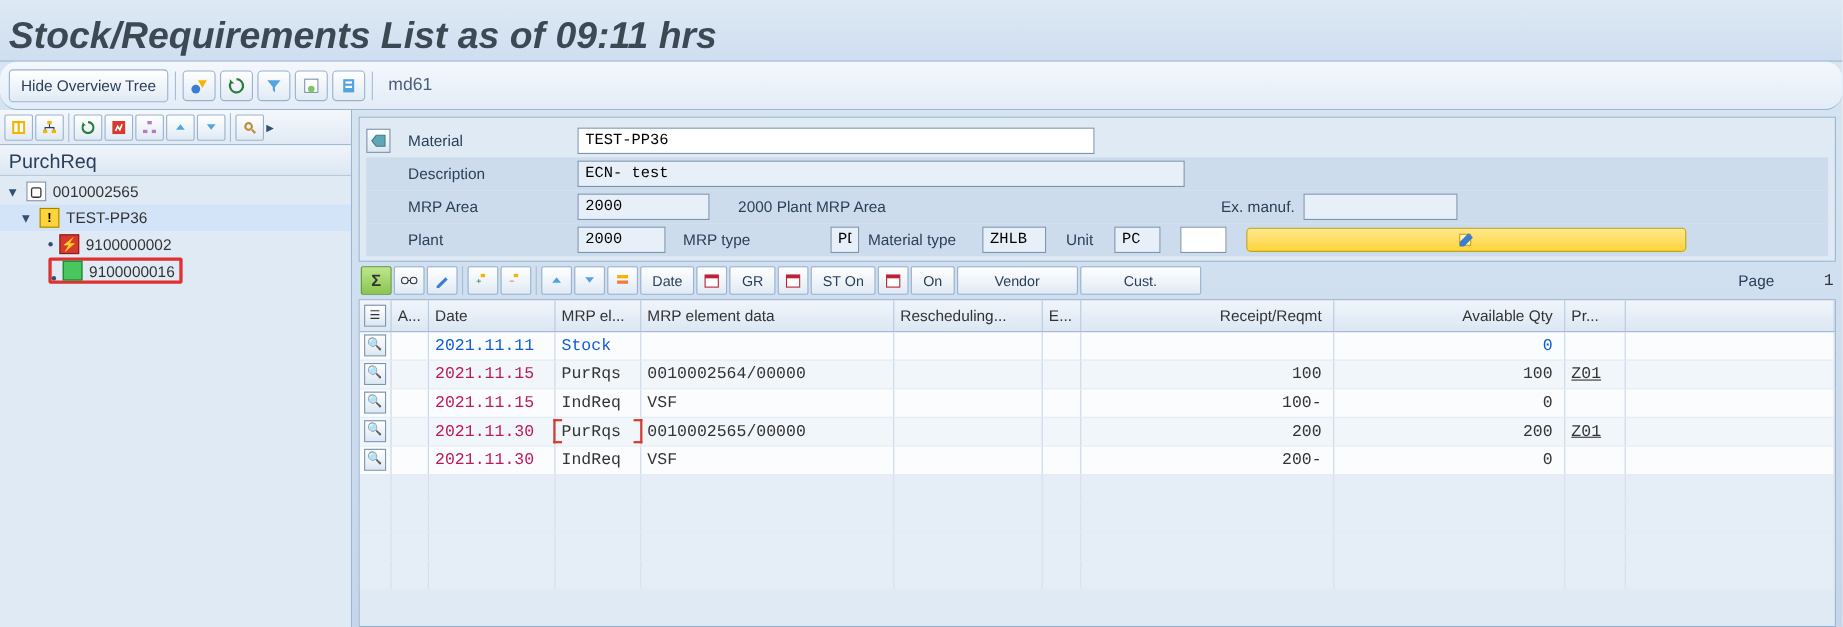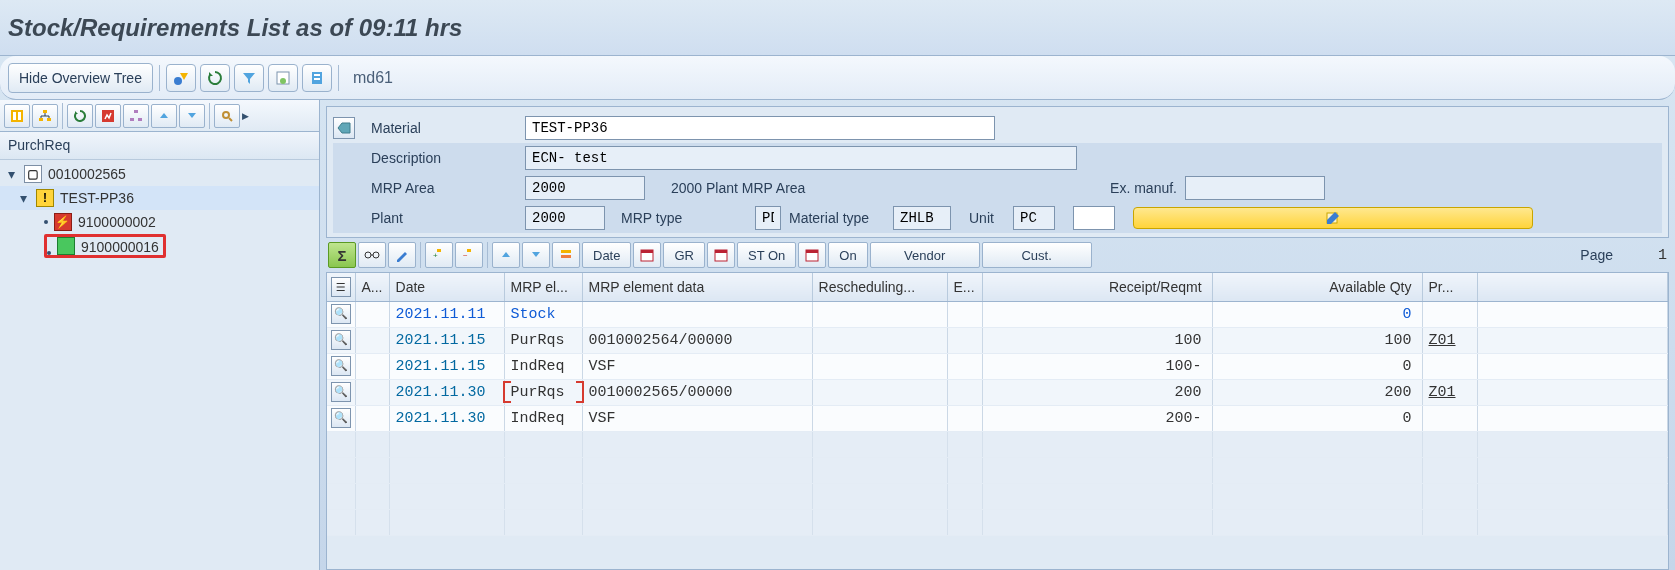--- a/index.html
+++ b/index.html
@@ -16,21 +16,21 @@
   
   .title-bar {
     width: 100%;
     height: 56px;
     background: linear-gradient(to bottom, #dde9f4 0%, #cfdef0 100%);
     border-bottom: 1px solid #9cb4cf;
     padding: 14px 8px;
   }
   .title-bar h1 {
     margin: 0;
-    font-size: 24px;
+    font-size: 34px;
     font-style: italic;
     font-weight: 700;
     color: #3c4854;
   }
 
   
   .main-toolbar {
     width: 100%;
     height: 44px;
     display: flex;
@@ -89,21 +89,21 @@
     padding: 0 4px; gap: 2px;
     border-bottom: 1px solid #9cb4cf;
     background: linear-gradient(to bottom, #f4f8fd, #e0eaf4);
   }
   .tree-toolbar .icon-btn { width: 26px; height: 24px; border-radius: 2px; font-size: 12px; }
   .tree-header {
     height: 28px;
     padding: 5px 8px;
     background: linear-gradient(to bottom, #f0f5fb, #dce7f3);
     border-bottom: 1px solid #b8cadd;
-    font-size: 14px; color: #2a3f59;
+    font-size: 18px; color: #2a3f59;
   }
   .tree {
     flex: 1;
     padding: 2px 0 0 0;
     font-size: 14px;
     background: #e0eaf4;
   }
   .tree-row {
     display: flex; align-items: center; gap: 4px;
     height: 24px;
@@ -214,21 +214,21 @@
   .list-table td {
     padding: 3px 6px;
     border-right: 1px solid #cbd8e6;
     border-bottom: 1px solid #e4ecf5;
     height: 26px;
     background: #fafcfe;
   }
   .list-table tr.alt td { background: #f1f6fb; }
   .list-table tr.empty td { background: #e5edf6; border-right: 1px solid #d5e0ec; }
   .list-table td.num { text-align: right; padding-right: 10px; }
-  .list-table td.date { color: #0369a1; }
+  .list-table td.date { color: #be185d; }
   .list-table td.date.blue { color: #0f5bd6; margin-left: 26px; }
   .list-table th.tool, .list-table td.tool { width: 28px; text-align: center; padding: 0; }
   .cell-icon {
     display:inline-block; width:20px; height:20px;
     border:1px solid #7d94ae; background:linear-gradient(to bottom,#fff,#dce7f3);
     font-size: 11px; line-height: 18px; cursor: pointer;
   }
   .underline { text-decoration: underline; }
   
   .bracketed {

